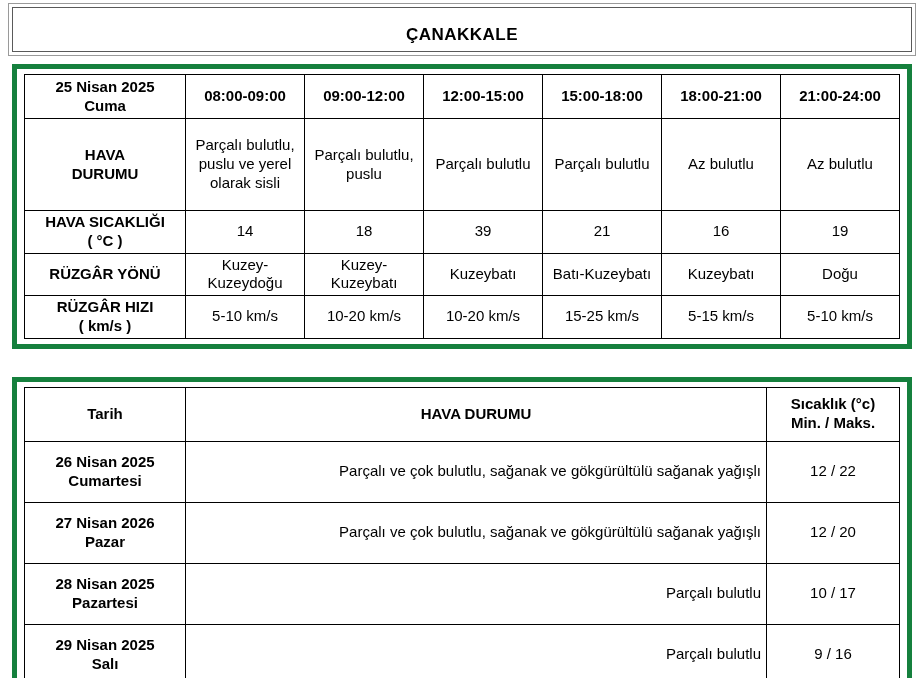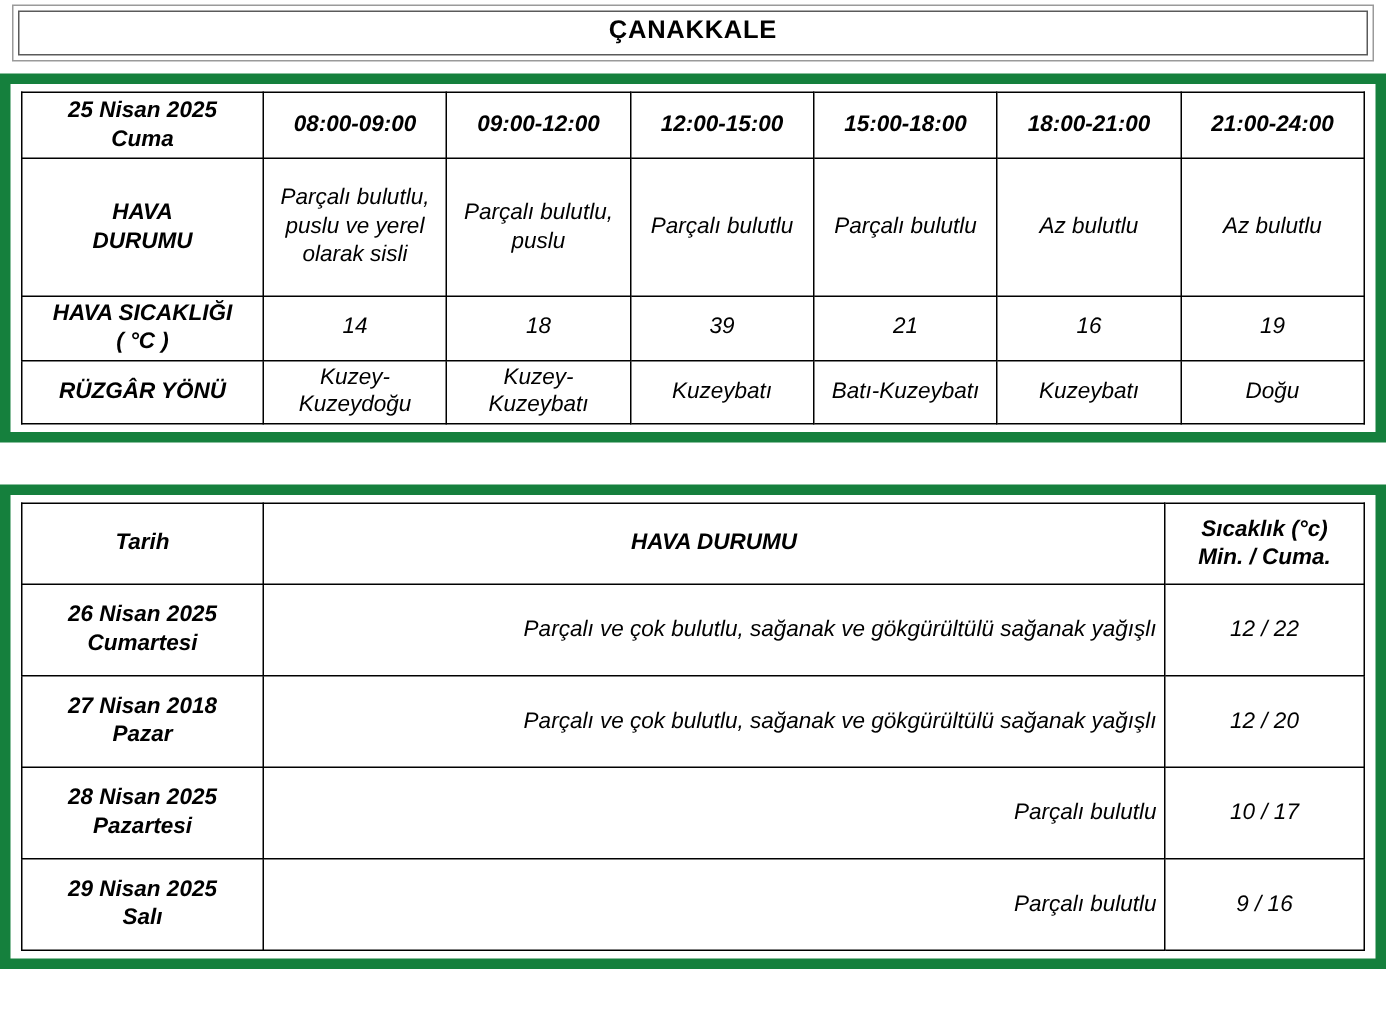--- a/index.html
+++ b/index.html
@@ -1,24 +1,24 @@
 <!DOCTYPE html>
 <html><head>
 <meta charset="utf-8">
 <style>
   html,body{margin:0;padding:0;background:#ffffff;color:#000;}
   body{width:924px;height:678px;font-family:"Liberation Sans",sans-serif;overflow:hidden;}
 
   
   .title-frame{margin:3px 8px 0 8px;border:1px solid #9a9a9a;padding:3px;}
   .title-box{border:1px solid #5a5a5a;text-align:center;font-weight:bold;
-             font-size:17px;letter-spacing:0.5px;padding:2px 0 6px 0;}
+             font-size:17px;letter-spacing:0.5px;padding:17px 0 6px 0;}
 
   
-  .section-frame{border:7px solid #15803d;padding:5px 7px;margin:0 0;font-style:italic;}
+  .section-frame{border:5px solid #15803d;padding:5px 7px;margin:0 12px;}
   .frame-1{margin-top:8px;}
   .frame-2{margin-top:28px;}
 
   table{border-collapse:collapse;width:100%;table-layout:fixed;}
   th,td{border:1.5px solid #000;text-align:center;vertical-align:middle;
         font-size:15px;padding:2px 5px;white-space:pre-line;line-height:1.25;}
   th{font-weight:bold;}
 
   
   .t1 .label-col{width:150px;}
@@ -82,41 +82,51 @@
       <th class="label-col">RÜZGÂR YÖNÜ</th>
       <td>Kuzey-
 Kuzeydoğu</td>
       <td>Kuzey-
 Kuzeybatı</td>
       <td>Kuzeybatı</td>
       <td>Batı-Kuzeybatı</td>
       <td>Kuzeybatı</td>
       <td>Doğu</td>
     </tr>
+    <tr class="r-windspd">
+      <th class="label-col">RÜZGÂR HIZI
+( km/s )</th>
+      <td>5-10 km/s</td>
+      <td>10-20 km/s</td>
+      <td>10-20 km/s</td>
+      <td>15-25 km/s</td>
+      <td>5-15 km/s</td>
+      <td>5-10 km/s</td>
+    </tr>
   </tbody>
     </table>
 </div>
 
 <div class="section-frame frame-2">
   <table class="t2">
     <tbody>
         <tr class="r-head">
       <th class="date-col">Tarih</th>
       <th>HAVA DURUMU</th>
       <th class="temp-col">Sıcaklık (°c)
-Min. / Cuma.</th>
+Min. / Maks.</th>
     </tr>
     <tr class="r-day">
       <th class="date-col">26 Nisan 2025
 Cumartesi</th>
       <td class="weather-cell">Parçalı ve çok bulutlu, sağanak ve gökgürültülü sağanak yağışlı</td>
       <td class="temp-col">12 / 22</td>
     </tr>
     <tr class="r-day">
-      <th class="date-col">27 Nisan 2018
+      <th class="date-col">27 Nisan 2026
 Pazar</th>
       <td class="weather-cell">Parçalı ve çok bulutlu, sağanak ve gökgürültülü sağanak yağışlı</td>
       <td class="temp-col">12 / 20</td>
     </tr>
     <tr class="r-day">
       <th class="date-col">28 Nisan 2025
 Pazartesi</th>
       <td class="weather-cell">Parçalı bulutlu</td>
       <td class="temp-col">10 / 17</td>
     </tr>

